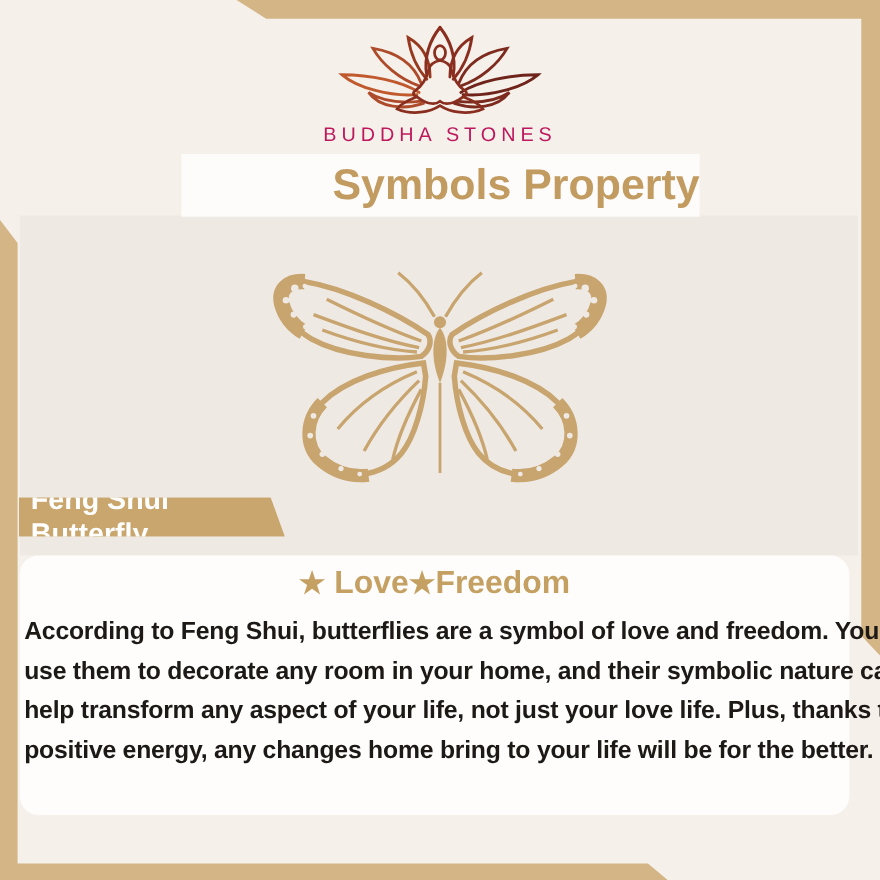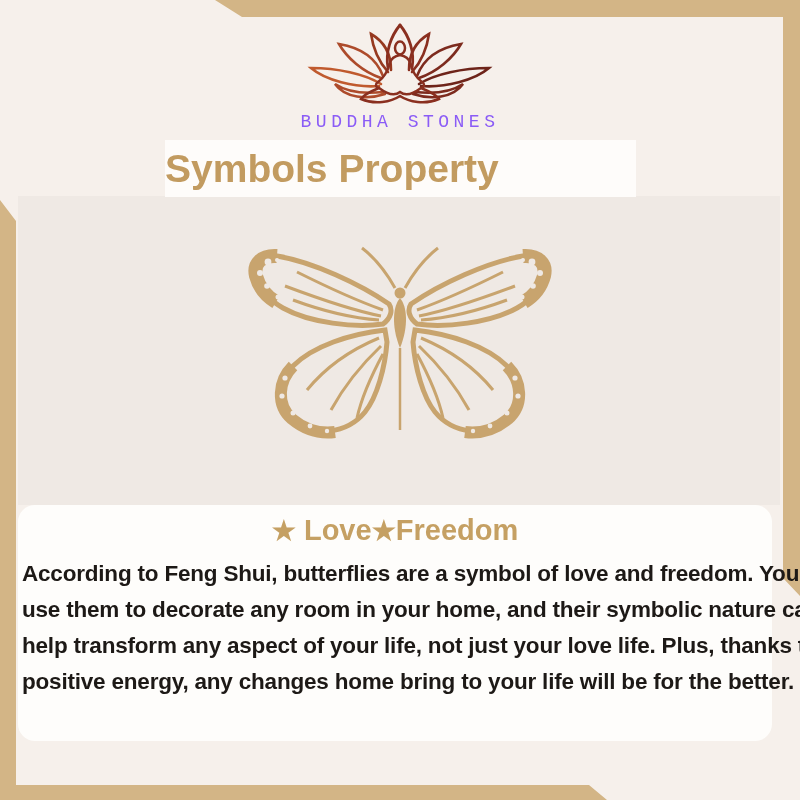--- a/index.html
+++ b/index.html
@@ -13,26 +13,26 @@
   #accent-top-right{
     clip-path:polygon(215px 0,800px 0,800px 596px,783px 578px,783px 17px,242px 17px);
   }
   #accent-left-bottom{
     clip-path:polygon(0 200px,16px 221px,16px 785px,589px 785px,607px 800px,0 800px);
   }
   
   #logo{position:absolute;left:305px;top:22px;width:190px;height:92px;}
   #brand-name{
     position:absolute;left:0;top:112px;width:800px;text-align:center;
-    font-family:Liberation Mono, monospace;font-size:18px;letter-spacing:4.5px;
-    color:#8b5cf6;
+    font-family:Liberation Sans, sans-serif;font-size:18px;letter-spacing:4.5px;
+    color:#be185d;
   }
   #title-band{
     position:absolute;left:165px;top:140px;width:471px;height:57px;
-    background:#fefcfa;display:flex;align-items:center;justify-content:flex-start;
+    background:#fefcfa;display:flex;align-items:center;justify-content:flex-end;
   }
   #page-title{
     font-size:39px;font-weight:bold;color:#c29b60;letter-spacing:0px;
   }
   
   #middle-section{
     position:absolute;left:18px;top:196px;width:762px;height:309px;
     background:#efe9e4;
   }
   #butterfly{position:absolute;left:235px;top:238px;width:330px;height:225px;}
@@ -159,20 +159,23 @@
     <use href="#rw"></use>
     <use href="#rw" transform="translate(330,0) scale(-1,1)"></use>
 
     <g fill="#c8a46e" stroke="#c8a46e">
       <circle cx="165" cy="55" r="5.5" stroke="none"></circle>
       <path stroke="none" d="M165,60 C158,68 156,88 165,110 C174,88 172,68 165,60 Z"></path>
       <path fill="none" stroke-width="2.5" d="M165,110 L165,192"></path>
     </g>
   </svg>
 
+  <div id="section-banner">
+    <span id="section-banner-label">Feng Shui Butterfly</span>
+  </div>
 
   <div id="text-card">
     <div id="tagline">
       <span class="star">★</span><span> Love</span><span class="star">★</span><span>Freedom</span>
     </div>
     <div id="paragraph">
       <div class="para-line">According to Feng Shui, butterflies are a symbol of love and freedom. You can</div>
       <div class="para-line">use them to decorate any room in your home, and their symbolic nature can</div>
       <div class="para-line">help transform any aspect of your life, not just your love life. Plus, thanks to their</div>
       <div class="para-line">positive energy, any changes home bring to your life will be for the better.</div>

